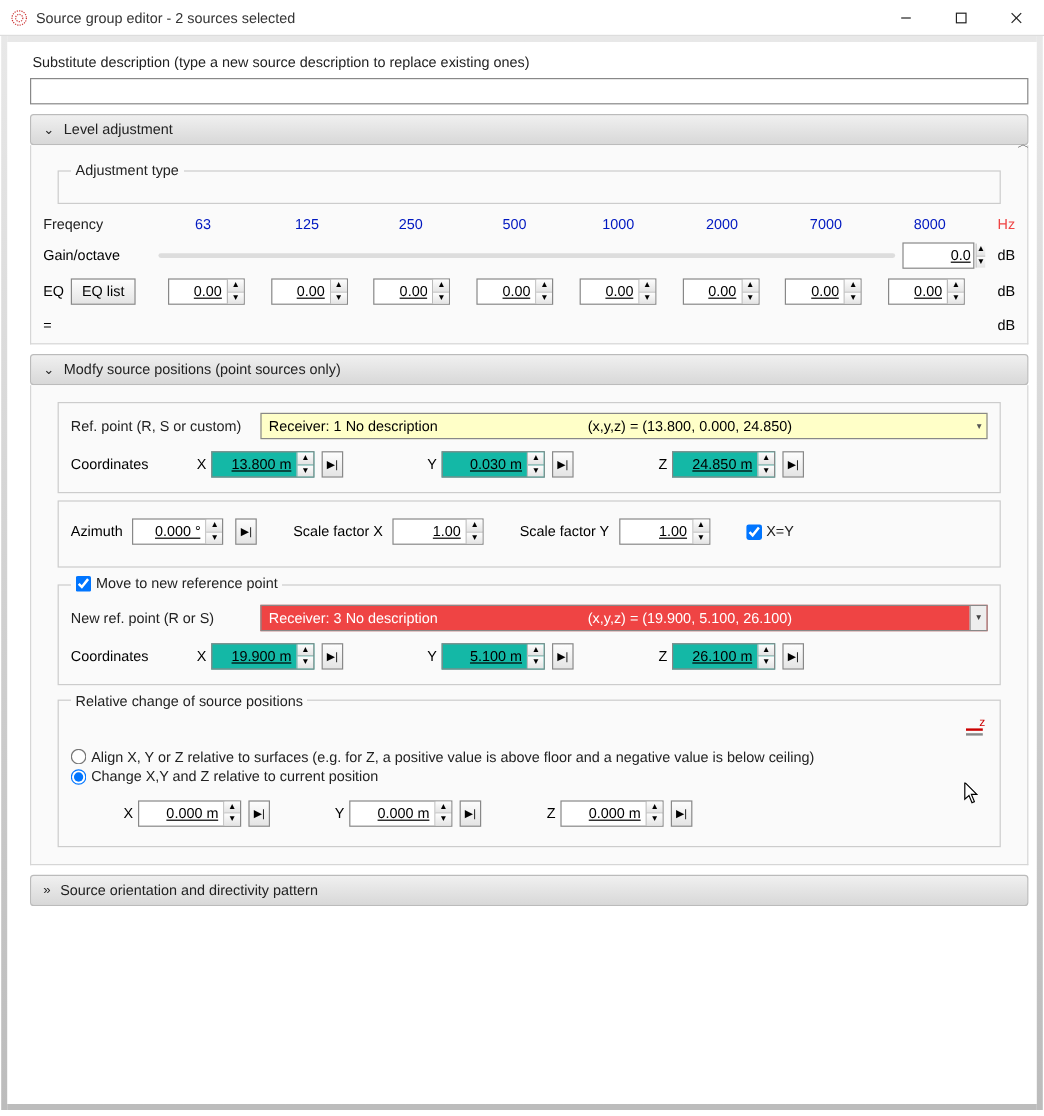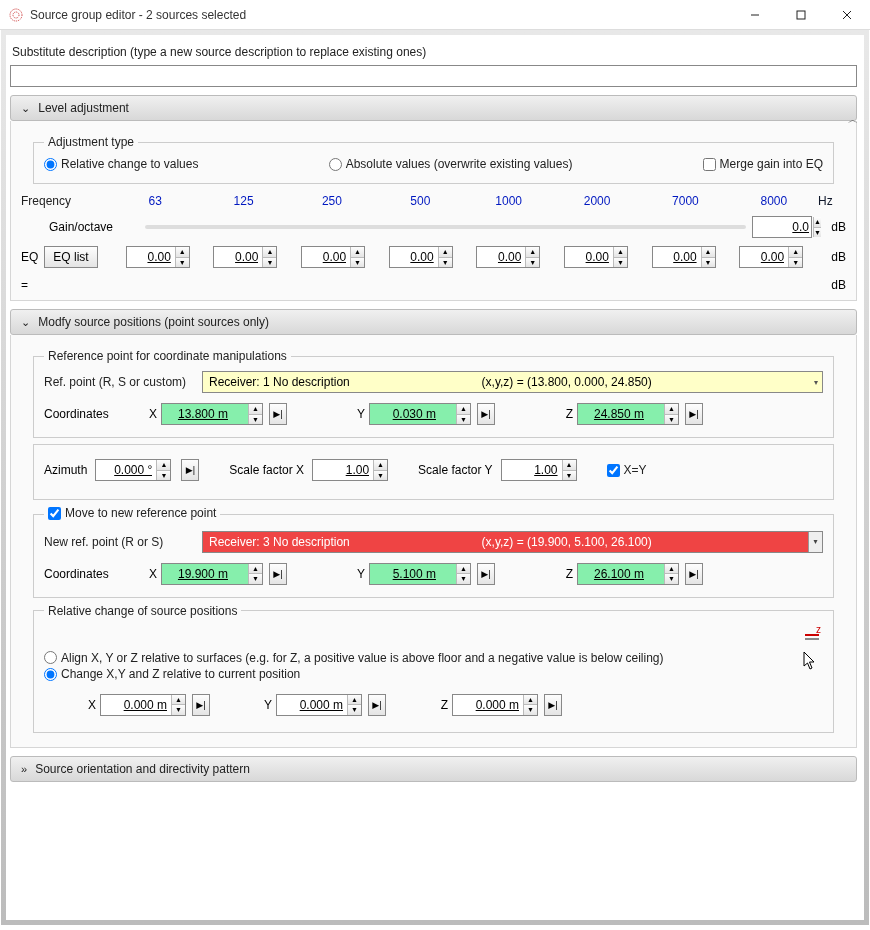--- a/index.html
+++ b/index.html
@@ -4,21 +4,21 @@
 <style>
 * { box-sizing: border-box; font-family: "Segoe UI", Tahoma, sans-serif; font-size: 12px; }
 body { margin: 0; background: #fff; width: 870px; height: 930px; overflow: hidden; }
 
 .titlebar { display: flex; align-items: center; height: 30px; padding: 0 0 0 8px; background: #fff; border-bottom: 1px solid #ddd; }
 .titlebar .icon { width: 16px; height: 16px; margin-right: 6px; }
 .titlebar .title { flex: 1; color: #333; }
 .titlebar .winbtn { width: 46px; height: 30px; display: flex; align-items: center; justify-content: center; cursor: pointer; }
 
 .frame { border: 5px solid; border-image: linear-gradient(#e8e8e8,#bcbcbc) 1; margin: 0 1px; padding: 0; height: 895px; position: relative; }
-.inner { padding: 7px 7px 0 4px; height: 100%; overflow: hidden; position: relative; }
+.inner { padding: 7px 7px 0 19px; height: 100%; overflow: hidden; position: relative; }
 .scroll-up { position: absolute; right: 6px; top: 78px; font-size: 10px; color: #444; }
 
 .sub-label { padding: 3px 2px 6px 2px; color: #222; }
 .textinput { width: 100%; height: 22px; border: 1px solid #888; padding: 2px 4px; background: #fff; }
 
 .section-hdr { display: flex; align-items: center; gap: 8px; height: 26px; padding: 0 10px; margin-top: 8px;
   background: linear-gradient(#f0f0f0,#d8d8d8); border: 1px solid #bbb; border-radius: 3px; color: #222; }
 .section-hdr .chev { font-size: 11px; }
 .panel { background: #fafafa; border: 1px solid #d6d6d6; border-top: none; padding: 8px 10px; }
 
@@ -26,28 +26,28 @@
 fieldset legend { padding: 0 4px; color: #222; }
 
 .row { display: flex; align-items: center; gap: 8px; }
 .row.spread { justify-content: space-between; }
 label.radio, label.check { display: inline-flex; align-items: center; gap: 4px; color: #222; cursor: pointer; }
 input[type=radio], input[type=checkbox] { margin: 0; }
 
 .freq-head { display: grid; grid-template-columns: 90px repeat(8, 1fr) 28px; align-items: center; margin-top: 10px; }
 .freq-head .lbl { color: #222; }
 .freq-head .f { color: #0018c0; text-align: center; }
-.freq-head .unit { color: #0f172a; }
-
-.gain-row { display: grid; grid-template-columns: 90px 1fr 60px 28px; gap: 6px; align-items: center; margin-top: 8px; margin-left: 28px; }
+.freq-head .unit { color: #ef4444; text-align: right; }
+
+.gain-row { display: grid; grid-template-columns: 90px 1fr 60px 28px; gap: 6px; align-items: center; margin-top: 8px; }
 .gain-row .unit { text-align: right; }
 .slider-track { height: 4px; background: #ddd; position: relative; border-radius: 2px; }
 
 .num { display: inline-flex; align-items: stretch; height: 22px; border: 1px solid #888; background: #fff; }
-.num.ro { background: #86efac; gap: 16px; }
+.num.ro { background: #14b8a6; }
 .num input { border: none; width: 60px; text-align: right; padding: 0 4px; background: transparent; outline: none; text-decoration: underline; }
 .num .spin { width: 14px; display: flex; flex-direction: column; border-left: 1px solid #bbb; }
 .num .spin span { flex: 1; font-size: 7px; display: flex; align-items: center; justify-content: center; background: linear-gradient(#fdfdfd,#e4e4e4); cursor: pointer; }
 .num .spin span:first-child { border-bottom: 1px solid #bbb; }
 .btn-play { width: 18px; height: 22px; border: 1px solid #888; margin-left: 2px; display: inline-flex; align-items: center; justify-content: center; background: linear-gradient(#fdfdfd,#e4e4e4); font-size: 9px; cursor: pointer; }
 
 .eq-row { display: grid; grid-template-columns: 90px repeat(8, 1fr) 28px; gap: 6px; align-items: center; margin-top: 8px; }
 .eq-row .btn { height: 22px; border: 1px solid #888; background: linear-gradient(#fdfdfd,#e4e4e4); padding: 0 8px; cursor: pointer; }
 .eq-row .numcell { display: flex; justify-content: center; }
 .eq-row .numcell .num input { width: 48px; }
@@ -118,34 +118,20 @@
   <span class="scroll-up">︿</span>
 
   
   <div class="section-hdr">
     <span class="chev">⌄</span>
     <span>Level adjustment</span>
   </div>
   <div class="panel">
     <fieldset>
       <legend>Adjustment type</legend>
-      <div class="row spread">
-        <label class="radio">
-              <input type="radio" name="adj" checked="" style="">
-              <span>Relative change to values</span>
-            </label>
-        <label class="radio">
-              <input type="radio" name="adj" style="">
-              <span>Absolute values (overwrite existing values)</span>
-            </label>
-        <label class="check">
-              <input type="checkbox" style="">
-              <span>Merge gain into EQ</span>
-            </label>
-      </div>
     </fieldset>
 
     <div class="freq-head">
       <span class="lbl">Freqency</span>
       <span class="f">63</span>
       <span class="f">125</span>
       <span class="f">250</span>
       <span class="f">500</span>
       <span class="f">1000</span>
       <span class="f">2000</span>
@@ -255,21 +241,20 @@
   </div>
 
   
   <div class="section-hdr">
     <span class="chev">⌄</span>
     <span>Modfy source positions (point sources only)</span>
   </div>
   <div class="panel">
 
     <fieldset>
-      <legend>Reference point for coordinate manipulations</legend>
       <div class="row">
         <span class="fld-label">Ref. point (R, S or custom)</span>
         <div class="dropdown">
           <span class="dd-text">Receiver: 1 No description</span>
           <span class="dd-coords">(x,y,z) = (13.800, 0.000, 24.850)</span>
           <span class="dd-arrow">▾</span>
         </div>
       </div>
       <div class="coord-row">
         <span class="cl">Coordinates</span>

